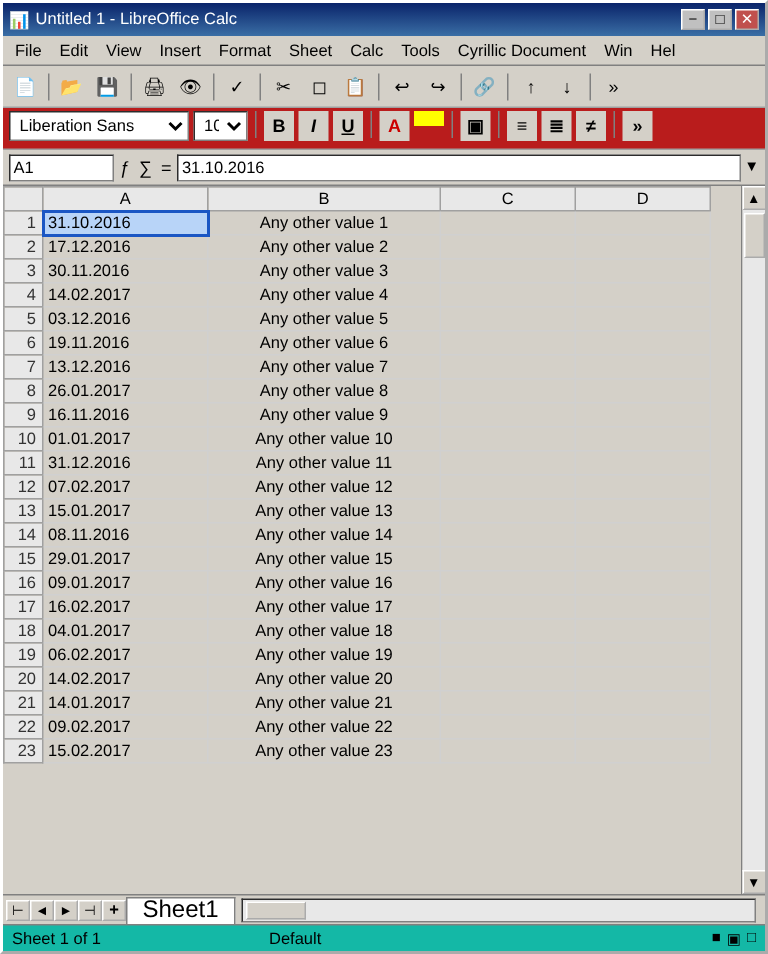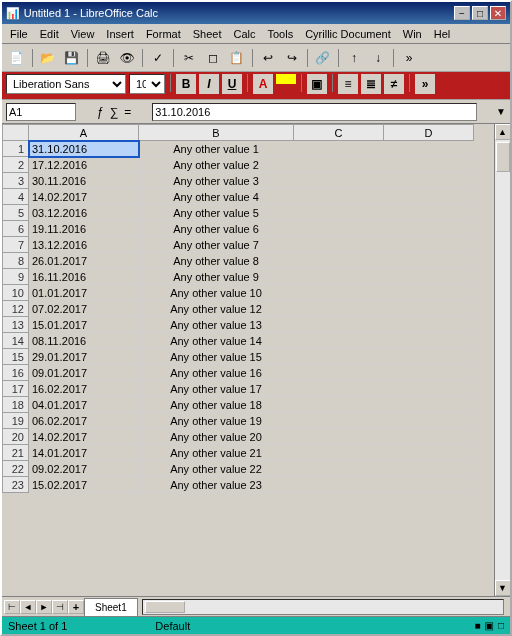--- a/index.html
+++ b/index.html
@@ -99,21 +99,21 @@
     }
 
     
     .formula-bar {
       background: #d4d0c8;
       display: flex;
       align-items: center;
       padding: 2px 4px;
       border-bottom: 1px solid #808080;
       height: 24px;
-      gap: 19px;
+      gap: 2px;
     }
     .cell-ref {
       width: 70px; height: 18px;
       border: 1px inset #808080;
       background: white;
       font-size: 11px;
       padding: 0 2px;
     }
     .formula-icons { display: flex; align-items: center; gap: 2px; }
     .formula-icon { font-size: 12px; cursor: pointer; padding: 0 2px; }
@@ -225,21 +225,21 @@
       border: 1px outset #fff;
       background: #d4d0c8;
       display: flex; align-items: center; justify-content: center;
       cursor: pointer; font-size: 11px; font-weight: bold;
     }
     .sheet-tab {
       background: white;
       border: 1px solid #808080;
       border-bottom: none;
       padding: 1px 10px;
-      font-size: 10px;
+      font-size: 16px;
       cursor: pointer;
       height: 18px;
       display: flex; align-items: center;
     }
     .h-scroll-bar {
       flex: 1;
       height: 16px;
       background: #e8e8e8;
       border: 1px inset #808080;
       margin: 0 4px;
@@ -459,20 +459,27 @@
                 <td class="cell-d"></td>
               </tr>
               <tr>
                 <td class="row-num">10</td>
                 <td class="cell-a">01.01.2017</td>
                 <td class="cell-b">Any other value 10</td>
                 <td class="cell-c"></td>
                 <td class="cell-d"></td>
               </tr>
               <tr>
+                <td class="row-num">11</td>
+                <td class="cell-a">31.12.2016</td>
+                <td class="cell-b">Any other value 11</td>
+                <td class="cell-c"></td>
+                <td class="cell-d"></td>
+              </tr>
+              <tr>
                 <td class="row-num">12</td>
                 <td class="cell-a">07.02.2017</td>
                 <td class="cell-b">Any other value 12</td>
                 <td class="cell-c"></td>
                 <td class="cell-d"></td>
               </tr>
               <tr>
                 <td class="row-num">13</td>
                 <td class="cell-a">15.01.2017</td>
                 <td class="cell-b">Any other value 13</td>
@@ -570,21 +577,21 @@
       <div class="tab-add">+</div>
       <div class="sheet-tab">Sheet1</div>
       <div class="h-scroll-bar">
         <div class="h-scroll-thumb"></div>
       </div>
     </div>
   </div>
 
   <div class="status-bar">
     <span>Sheet 1 of 1</span>
-    <span style="margin-left: 80px;">Default</span>
+    <span style="margin-left: 104px;">Default</span>
     <div class="status-icons">
       <span style="font-size:10px;">■</span>
       <span style="font-size:10px;">▣</span>
       <span style="font-size:10px;">□</span>
     </div>
   </div>
 
 </div>
 
 </body></html>

